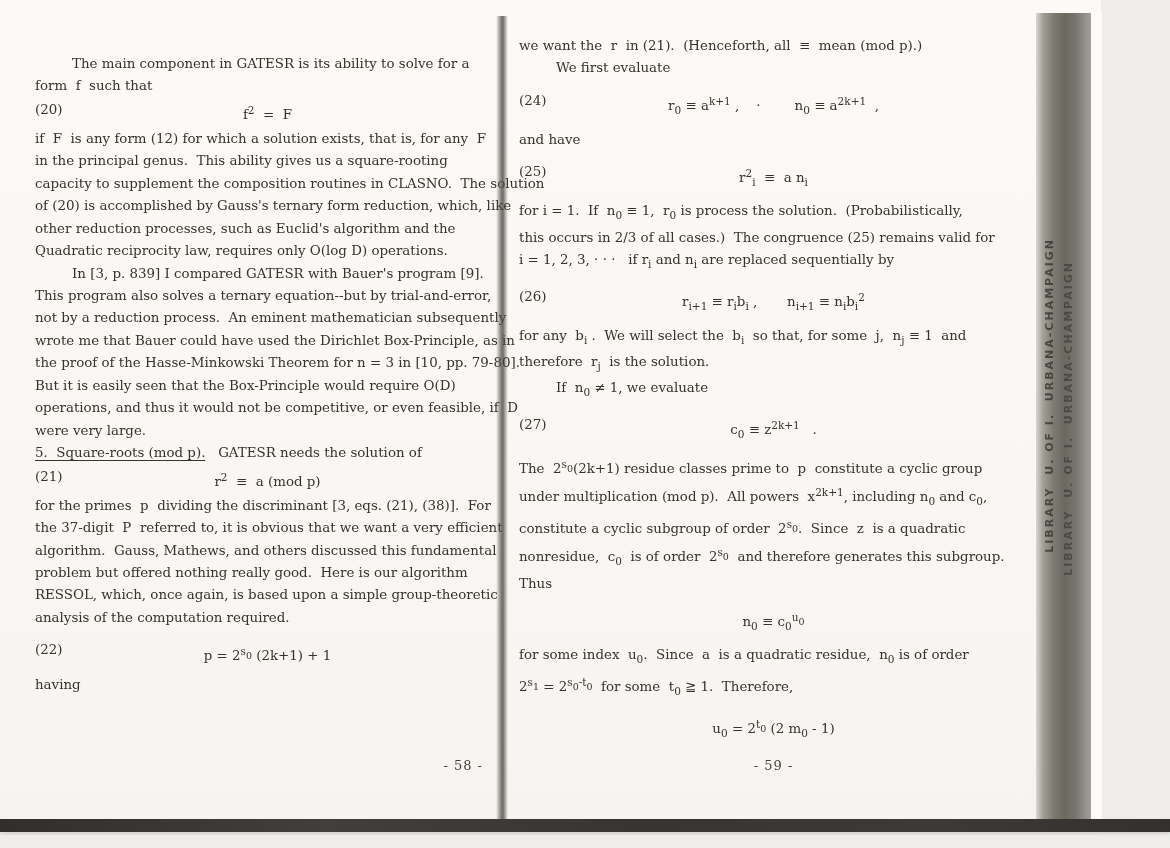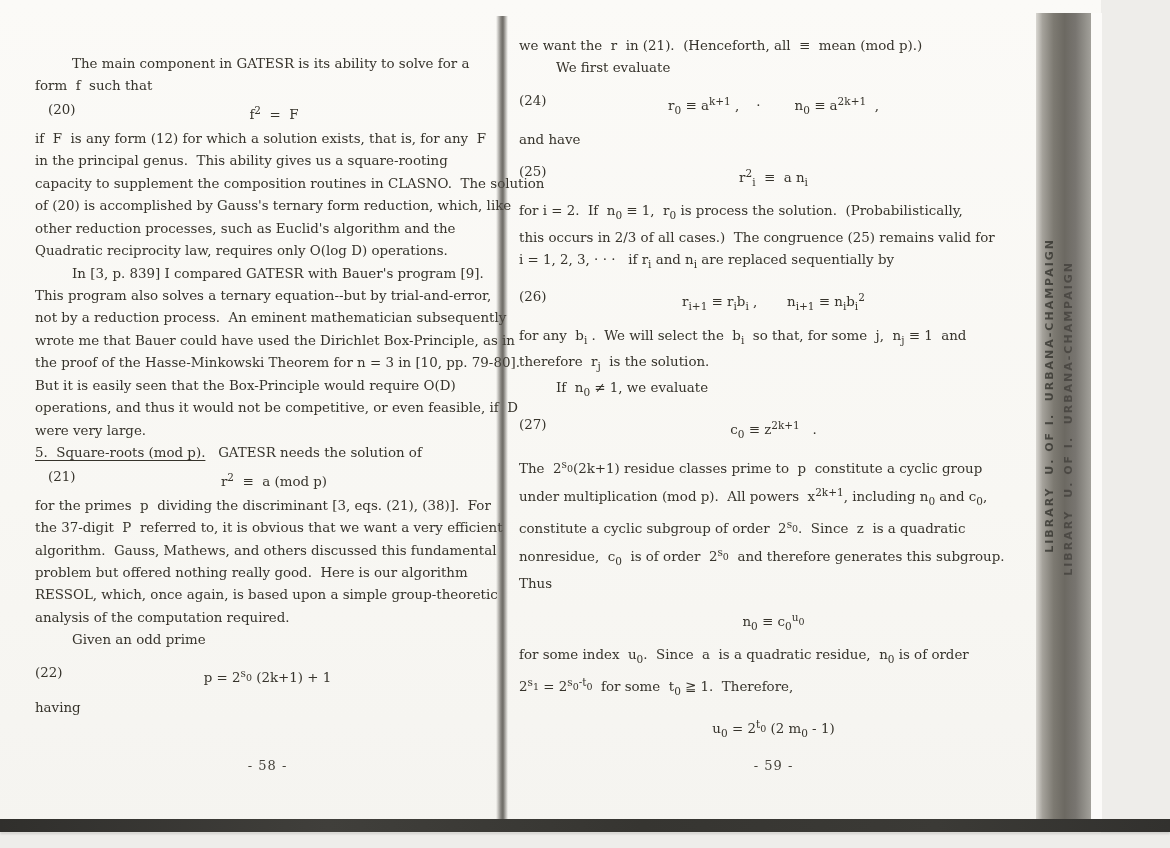--- a/index.html
+++ b/index.html
@@ -37,32 +37,32 @@
     box-shadow:0 2px 2px rgba(0,0,0,0.12);
   }
   .page {
     position:absolute; top:0; color:#36332b; font-size:13.4px; line-height:22.45px;
   }
   .page-left  { left:35px;  width:465px; padding-top:53px; }
   .page-right { left:519px; width:509px; padding-top:35px; }
   .line { white-space:pre; }
   .ti { padding-left:37px; }
   .eq, .eqt { position:relative; text-align:center; }
-  .eq  { padding:1px 0 1px;margin-left:13px; }
+  .eq  { padding:1px 0 1px; }
   .eqt { padding:10px 0 7px; }
   .eqlabel { position:absolute; left:0; }
   .sup { font-size:10.5px; vertical-align:5.5px; }
   .ss  { font-size:9.5px;  vertical-align:1.5px; }
   .sub { font-size:10.5px; vertical-align:-4px; }
   .u   { text-decoration:underline; text-underline-offset:3px; }
   .pagenum {
     position:absolute; top:758px; text-align:center; font-size:13px;
     letter-spacing:1px; color:#45423a;
   }
-  .pagenum-left  { left:35px;  width:465px; }
+  .pagenum-left  { left:18px;  width:465px;text-align:right; }
   .pagenum-right { left:519px; width:509px; }
 </style>
 </head>
 <body>
 
 <div class="spread">
 
   <div class="page page-left">
     <div id="left-lines">
         <div class="line ti"><span class="seg-wrap"><span>The main component in GATESR is its ability to solve for a</span></span></div>
@@ -83,34 +83,33 @@
         <div class="line t"><span class="seg-wrap"><span>operations, and thus it would not be competitive, or even feasible, if  D</span></span></div>
         <div class="line t"><span class="seg-wrap"><span>were very large.</span></span></div>
         <div class="line h"><span class="seg-wrap"><span class="u">5.  Square-roots (mod p).</span><span>   GATESR needs the solution of</span></span></div>
         <div class="line eq"><span class="eqlabel">(21)</span><span class="seg-wrap"><span>r</span><span class="sup">2</span><span>  ≡  a (mod p)</span></span></div>
         <div class="line t"><span class="seg-wrap"><span>for the primes  p  dividing the discriminant [3, eqs. (21), (38)].  For</span></span></div>
         <div class="line t"><span class="seg-wrap"><span>the 37-digit  P  referred to, it is obvious that we want a very efficient</span></span></div>
         <div class="line t"><span class="seg-wrap"><span>algorithm.  Gauss, Mathews, and others discussed this fundamental</span></span></div>
         <div class="line t"><span class="seg-wrap"><span>problem but offered nothing really good.  Here is our algorithm</span></span></div>
         <div class="line t"><span class="seg-wrap"><span>RESSOL, which, once again, is based upon a simple group-theoretic</span></span></div>
         <div class="line t"><span class="seg-wrap"><span>analysis of the computation required.</span></span></div>
-        <div class="line ti"><span class="seg-wrap"><span>Given an odd prime</span></span></div>
         <div class="line eqt"><span class="eqlabel">(22)</span><span class="seg-wrap"><span>p = 2</span><span class="sup">s</span><span class="ss">0</span><span> (2k+1) + 1</span></span></div>
         <div class="line t"><span class="seg-wrap"><span>having</span></span></div>
       </div>
   </div>
 
   <div class="page page-right">
     <div id="right-lines">
         <div class="line t"><span class="seg-wrap"><span>we want the  r  in (21).  (Henceforth, all  ≡  mean (mod p).)</span></span></div>
         <div class="line ti"><span class="seg-wrap"><span>We first evaluate</span></span></div>
         <div class="line eqt"><span class="eqlabel">(24)</span><span class="seg-wrap"><span>r</span><span class="sub">0</span><span> ≡ a</span><span class="sup">k+1</span><span> ,    ·        n</span><span class="sub">0</span><span> ≡ a</span><span class="sup">2k+1</span><span>  ,</span></span></div>
         <div class="line t"><span class="seg-wrap"><span>and have</span></span></div>
         <div class="line eqt"><span class="eqlabel">(25)</span><span class="seg-wrap"><span>r</span><span class="sup">2</span><span class="sub">i</span><span>  ≡  a n</span><span class="sub">i</span></span></div>
-        <div class="line t"><span class="seg-wrap"><span>for i = 2.  If  n</span><span class="sub">0</span><span> ≡ 1,  r</span><span class="sub">0</span><span> is process the solution.  (Probabilistically,</span></span></div>
+        <div class="line t"><span class="seg-wrap"><span>for i = 1.  If  n</span><span class="sub">0</span><span> ≡ 1,  r</span><span class="sub">0</span><span> is process the solution.  (Probabilistically,</span></span></div>
         <div class="line t"><span class="seg-wrap"><span>this occurs in 2/3 of all cases.)  The congruence (25) remains valid for</span></span></div>
         <div class="line t"><span class="seg-wrap"><span>i = 1, 2, 3, · · ·   if r</span><span class="sub">i</span><span> and n</span><span class="sub">i</span><span> are replaced sequentially by</span></span></div>
         <div class="line eqt"><span class="eqlabel">(26)</span><span class="seg-wrap"><span>r</span><span class="sub">i+1</span><span> ≡ r</span><span class="sub">i</span><span>b</span><span class="sub">i</span><span> ,       n</span><span class="sub">i+1</span><span> ≡ n</span><span class="sub">i</span><span>b</span><span class="sub">i</span><span class="sup">2</span></span></div>
         <div class="line t"><span class="seg-wrap"><span>for any  b</span><span class="sub">i</span><span> .  We will select the  b</span><span class="sub">i</span><span>  so that, for some  j,  n</span><span class="sub">j</span><span> ≡ 1  and</span></span></div>
         <div class="line t"><span class="seg-wrap"><span>therefore  r</span><span class="sub">j</span><span>  is the solution.</span></span></div>
         <div class="line ti"><span class="seg-wrap"><span>If  n</span><span class="sub">0</span><span> ≠ 1, we evaluate</span></span></div>
         <div class="line eqt"><span class="eqlabel">(27)</span><span class="seg-wrap"><span>c</span><span class="sub">0</span><span> ≡ z</span><span class="sup">2k+1</span><span>   .</span></span></div>
         <div class="line t"><span class="seg-wrap"><span>The  2</span><span class="sup">s</span><span class="ss">0</span><span>(2k+1) residue classes prime to  p  constitute a cyclic group</span></span></div>
         <div class="line t"><span class="seg-wrap"><span>under multiplication (mod p).  All powers  x</span><span class="sup">2k+1</span><span>, including n</span><span class="sub">0</span><span> and c</span><span class="sub">0</span><span>,</span></span></div>
         <div class="line t"><span class="seg-wrap"><span>constitute a cyclic subgroup of order  2</span><span class="sup">s</span><span class="ss">0</span><span>.  Since  z  is a quadratic</span></span></div>

